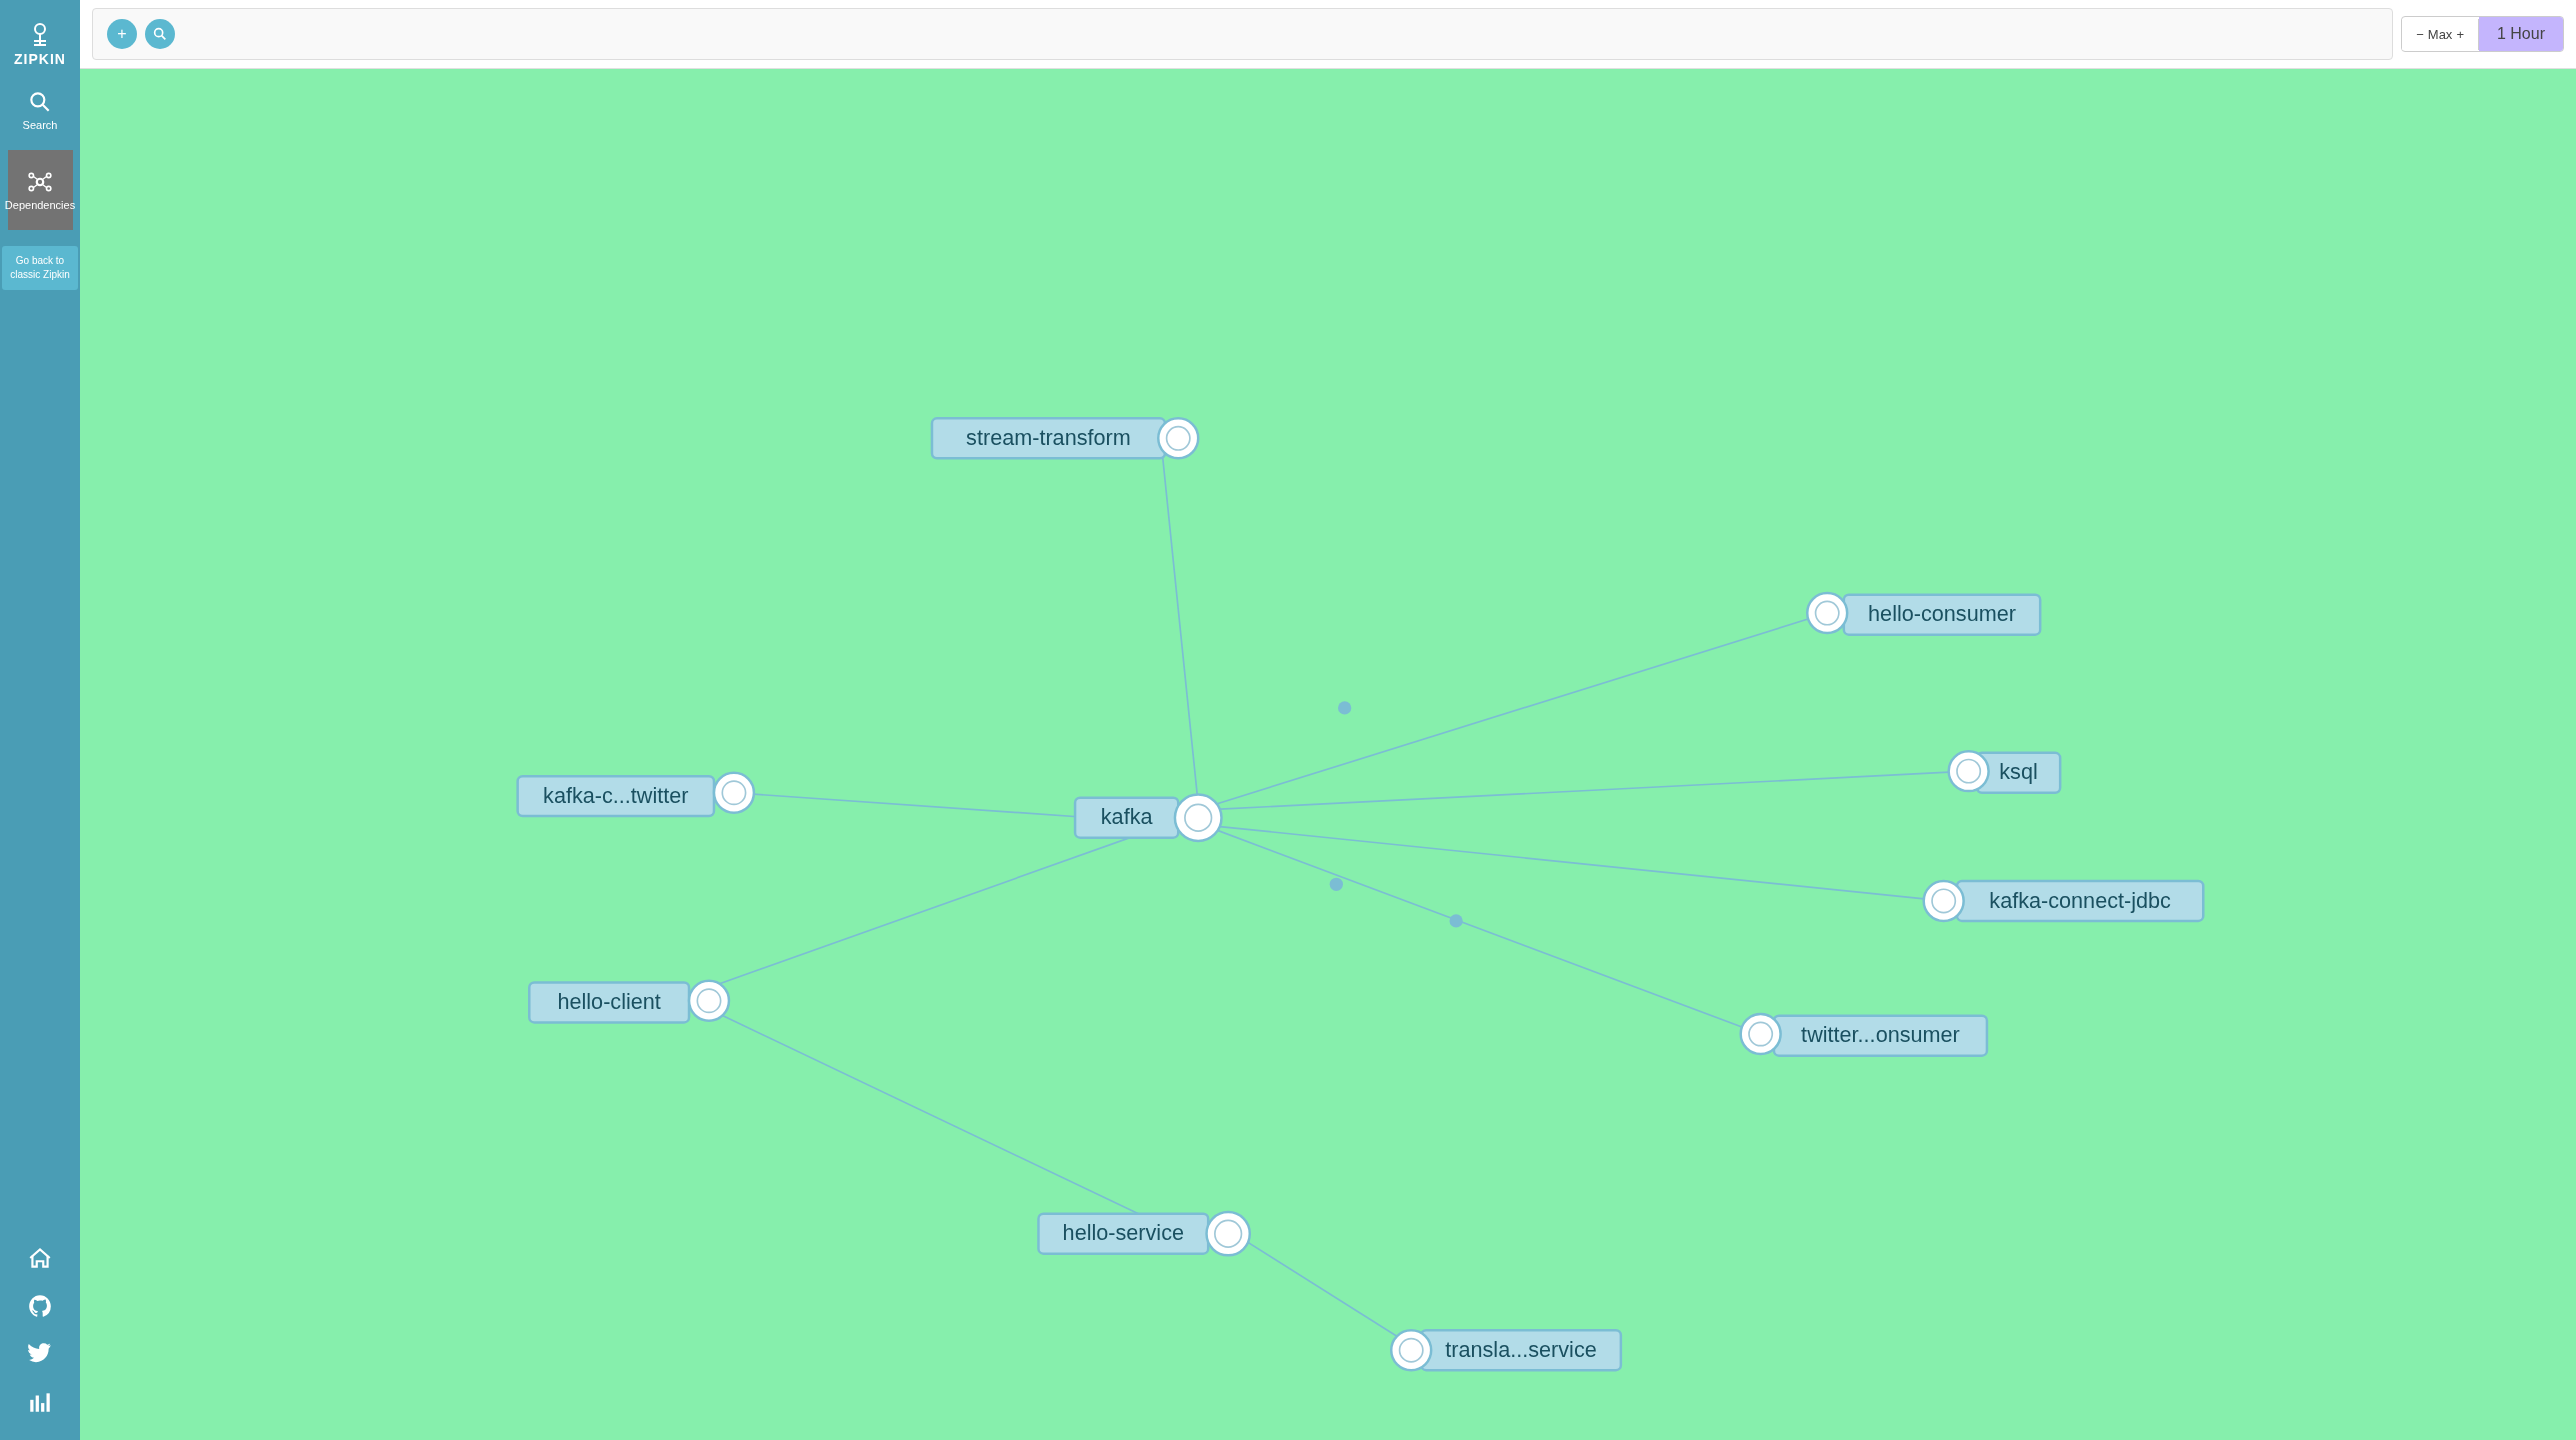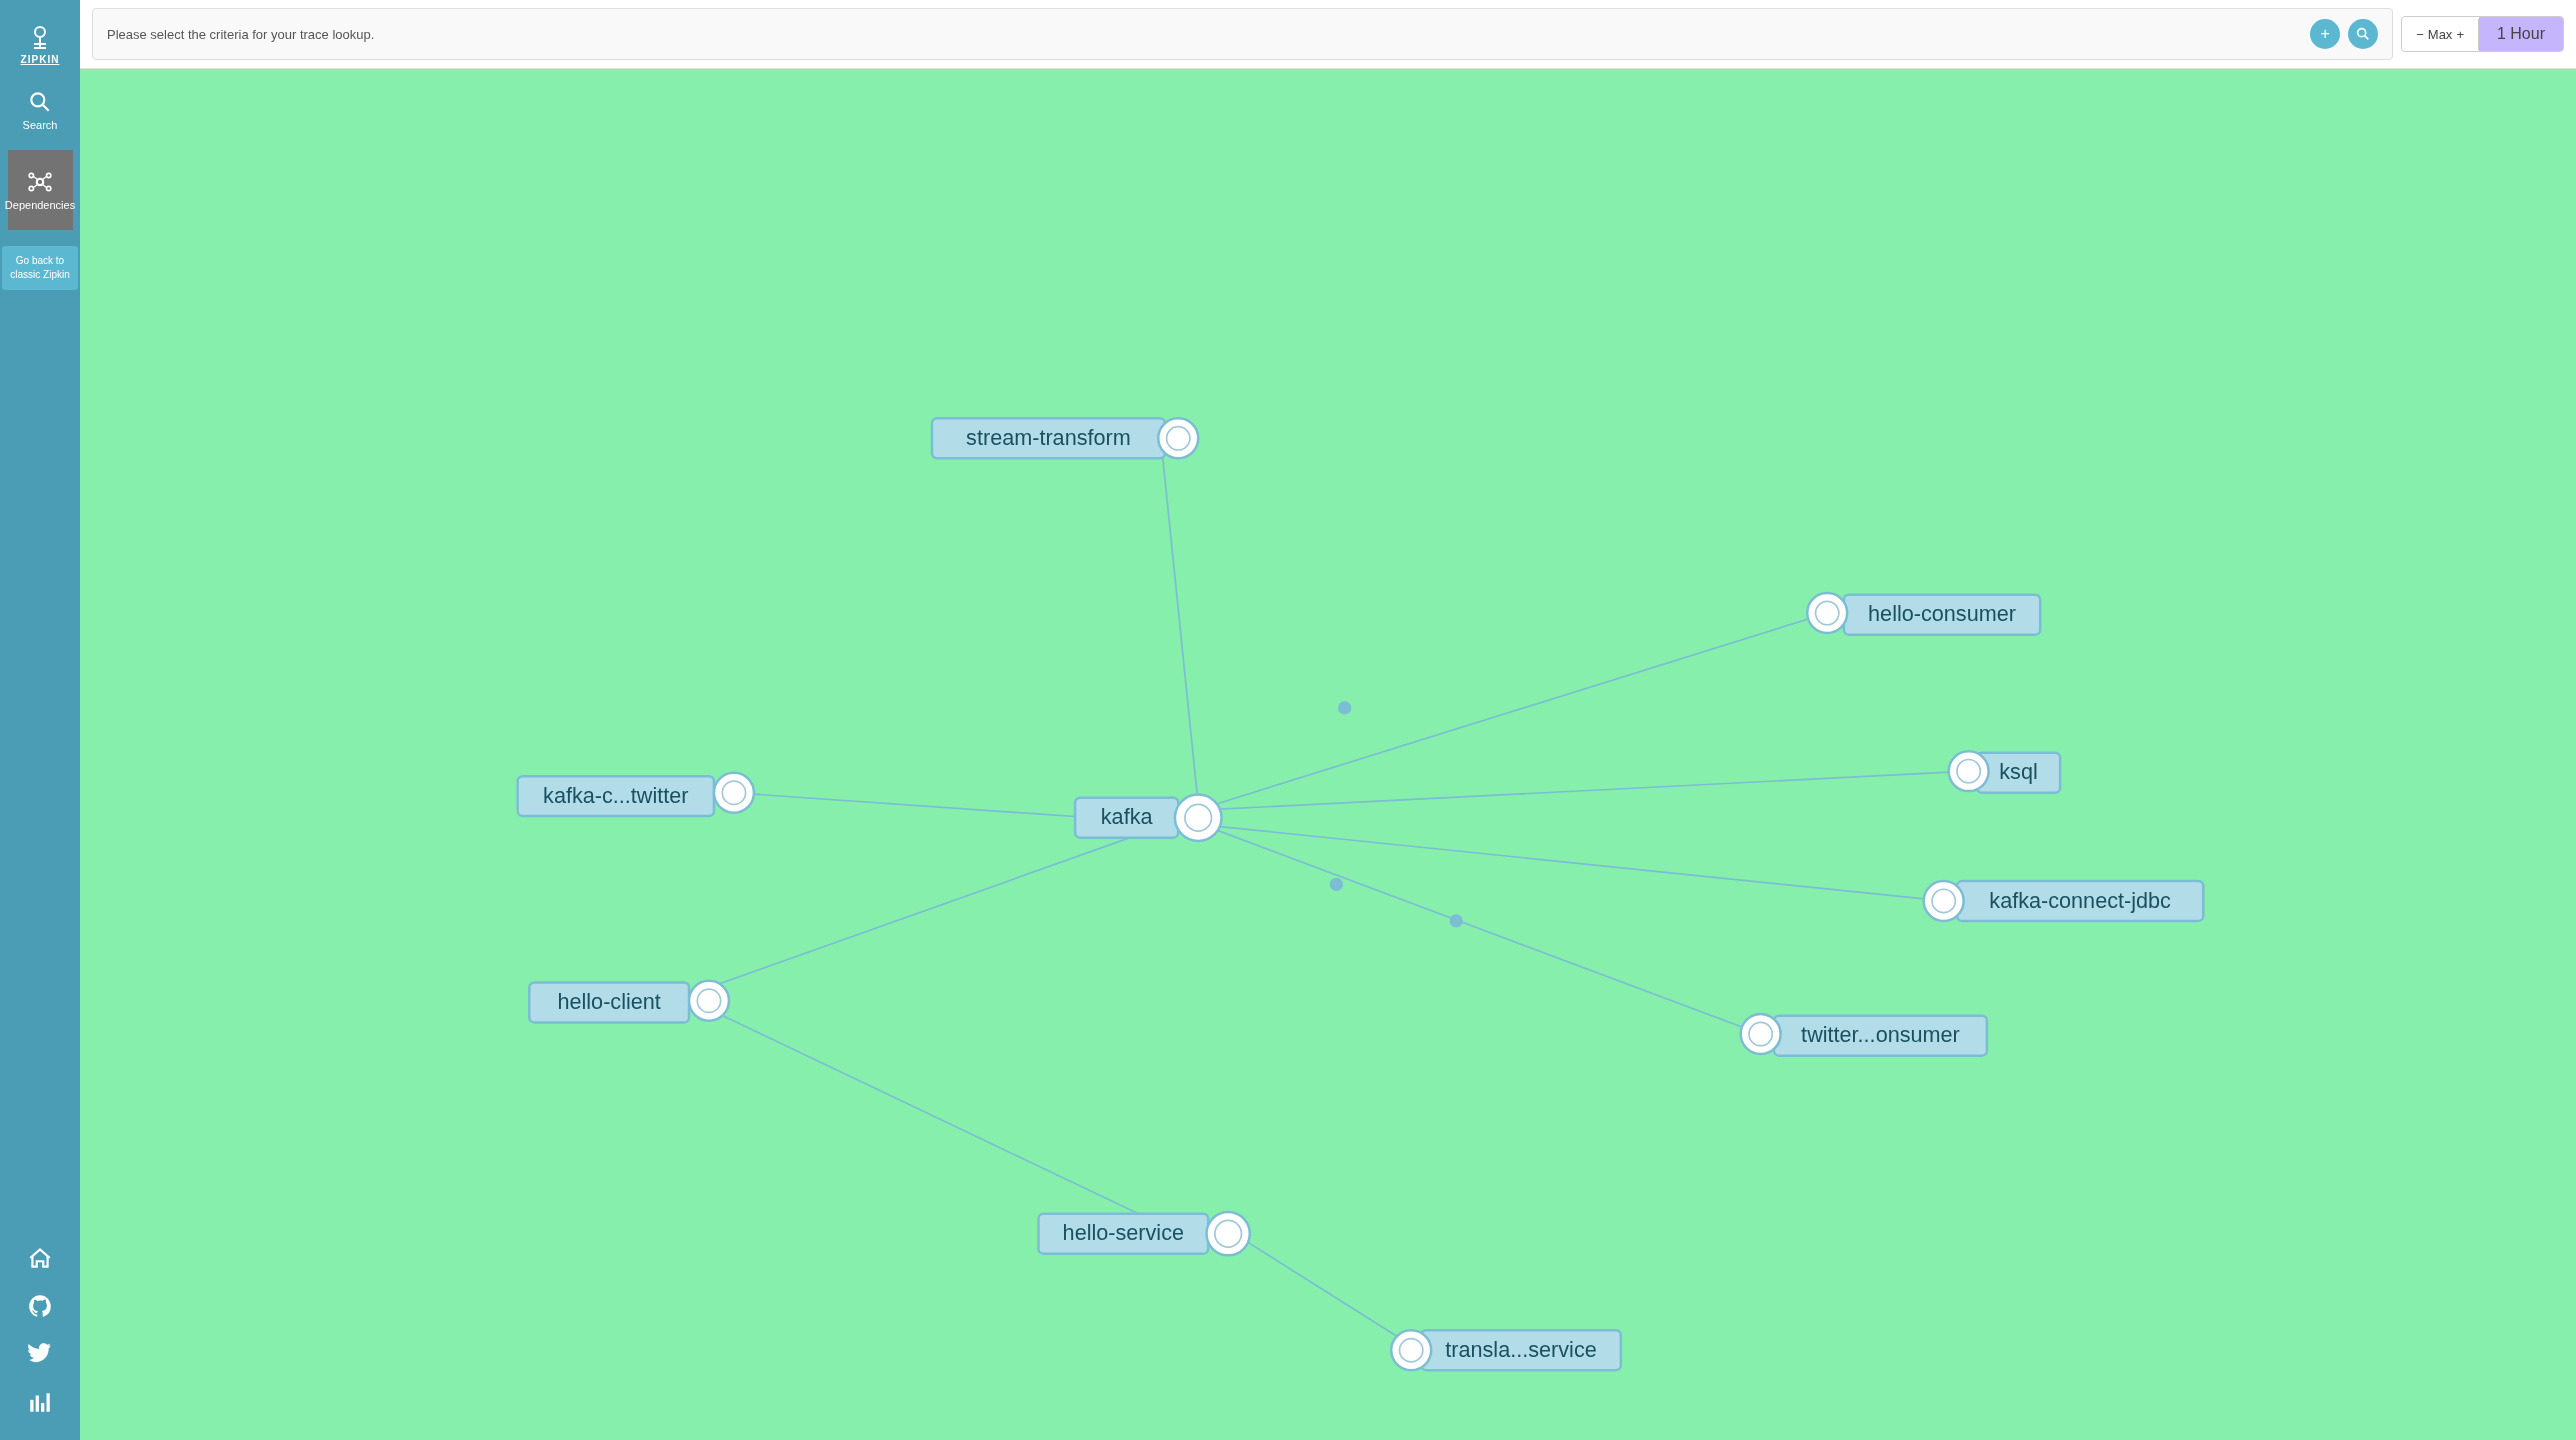--- a/index.html
+++ b/index.html
@@ -19,26 +19,25 @@
     }
 
     .sidebar-logo {
       width: 80px;
       height: 70px;
       display: flex;
       flex-direction: column;
       align-items: center;
       justify-content: center;
       color: white;
-      font-size: 10px;
+      font-size: 14px;
       font-weight: bold;
       letter-spacing: 1px;
       cursor: pointer;
       padding-top: 16px;
-      text-decoration: underline;
     }
 
     .sidebar-logo svg {
       width: 32px; height: 32px;
     }
 
     .sidebar-nav-item {
       width: 65px;
       height: 80px;
       display: flex;
@@ -288,21 +287,20 @@
         <rect x="18" y="4" width="3" height="17" fill="white"></rect>
       </svg>
     </div>
   </div>
 </div>
 
 <div id="main">
 
   <div id="header">
     <div class="search-bar">
-      <span class="search-bar-text">Please select the criteria for your trace lookup.</span>
       <button class="search-bar-btn btn-add">+</button>
       <button class="search-bar-btn btn-search">
         <svg width="16" height="16" viewBox="0 0 24 24" fill="none">
           <circle cx="10" cy="10" r="6" stroke="white" stroke-width="2.5" fill="none"></circle>
           <line x1="14.5" y1="14.5" x2="20" y2="20" stroke="white" stroke-width="2.5"></line>
         </svg>
       </button>
     </div>
     <div class="time-controls">
       <div class="time-max">

